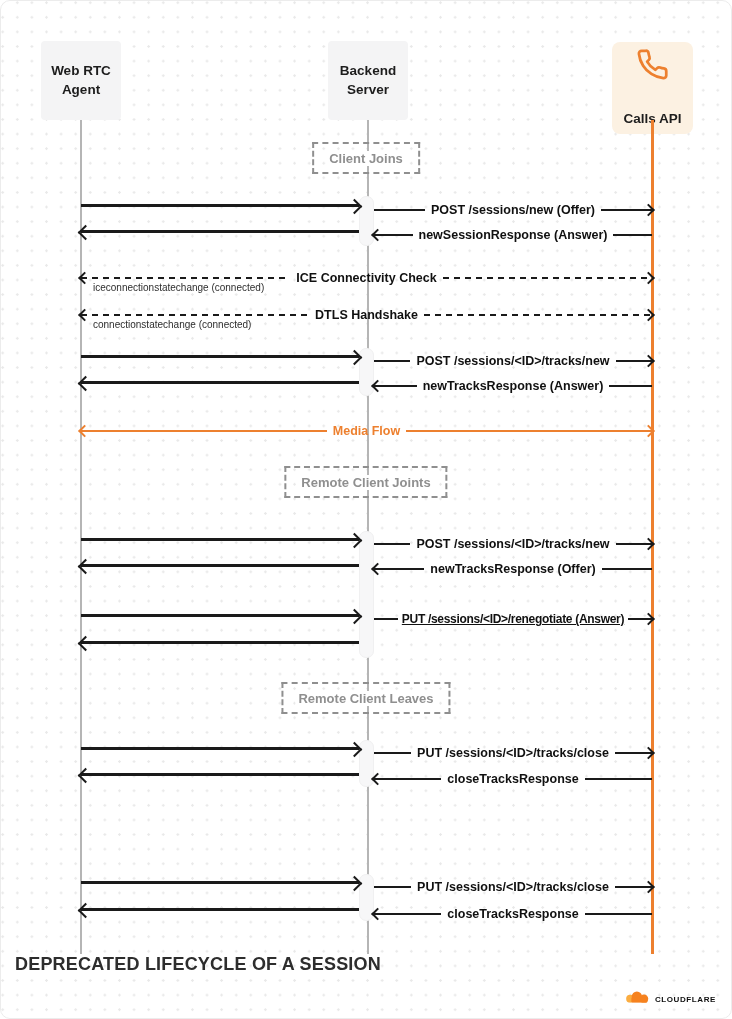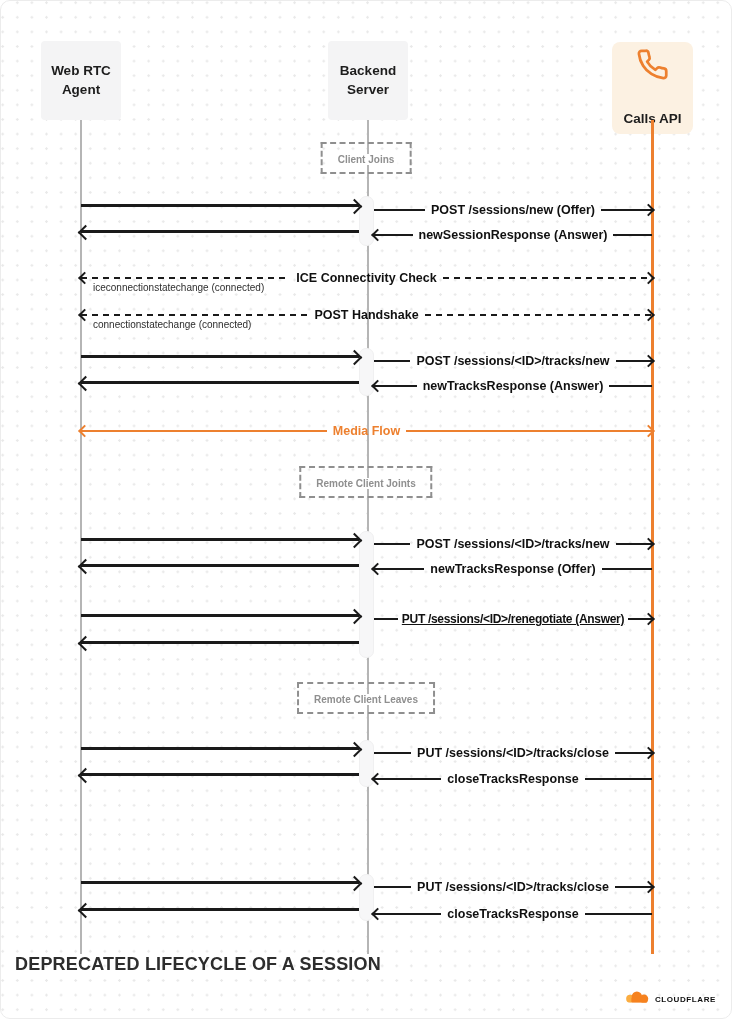--- a/index.html
+++ b/index.html
@@ -47,21 +47,21 @@
   .msg.orange .seg { background: #ED802F; }
   .msg.orange .lbl { color: #ED802F; }
   .msg.orange .head.r { border-color: #ED802F; }
   .msg.orange .head.l { border-color: #ED802F; }
   .msg .lbl.tight { font-size: 12px; letter-spacing: -0.3px; padding: 0 4px; text-decoration: underline; }
   .sublabel { position: absolute; font-size: 10px; color: #2e2e2e; white-space: nowrap; }
   
   .phase { position: absolute; left: 365px; transform: translateX(-50%);
     border: 2px dashed #8f8f8f; padding: 5px 12px; white-space: nowrap; }
   .phase span { background: #fff; padding: 0 3px; color: #8f8f8f;
-    font-weight: 600; font-size: 10px; text-align: center; }
+    font-weight: 600; font-size: 13px; text-align: center; }
   
   .title { position: absolute; left: 14px; top: 953px; font-size: 18px;
     font-weight: 800; color: #2d2d2d; letter-spacing: 0.2px; }
   .brand { position: absolute; right: 15px; top: 988px; display: flex;
     align-items: center; gap: 4px; }
   .brand .txt { font-size: 8px; font-weight: 800; letter-spacing: 0.6px; color: #0f0f0f; }
 </style>
 </head>
 <body>
 
@@ -121,21 +121,21 @@
     <span class="seg"></span>
     <span class="lbl">ICE Connectivity Check</span>
     <span class="seg"></span>
     <span class="head r"></span>
   </div>
   <div class="sublabel" style="left:92px;top:281px">iceconnectionstatechange (connected)</div>
 
   <div class="msg dashed" style="left:80px;top:304px;width:571px">
     <span class="head l"></span>
     <span class="seg"></span>
-    <span class="lbl">POST Handshake</span>
+    <span class="lbl">DTLS Handshake</span>
     <span class="seg"></span>
     <span class="head r"></span>
   </div>
   <div class="sublabel" style="left:92px;top:318px">connectionstatechange (connected)</div>
 
   <div class="pline chev-r" style="left:80px;top:354px;width:278px"></div>
   <div class="msg" style="left:373px;top:350px;width:278px">
     <span class="seg"></span>
     <span class="lbl">POST /sessions/&lt;ID&gt;/tracks/new</span>
     <span class="seg"></span>

